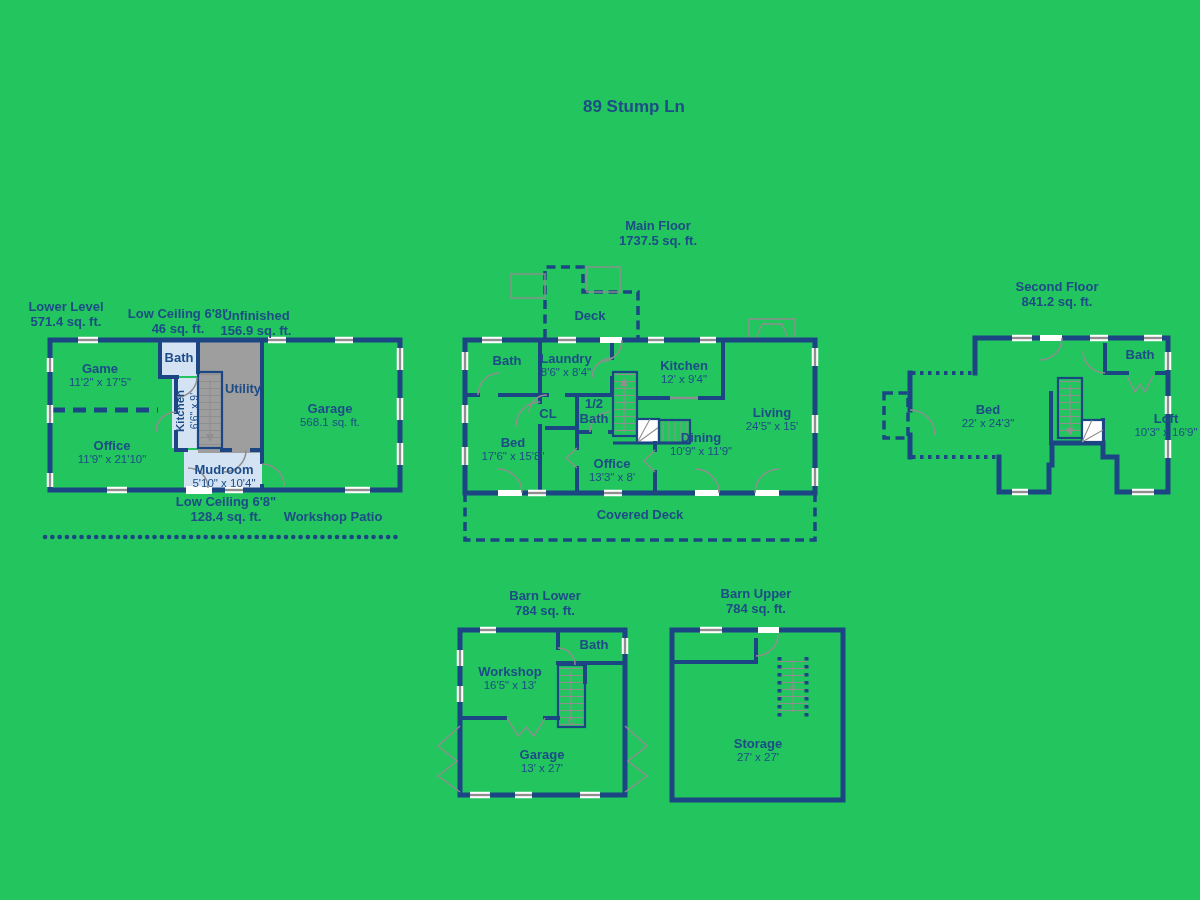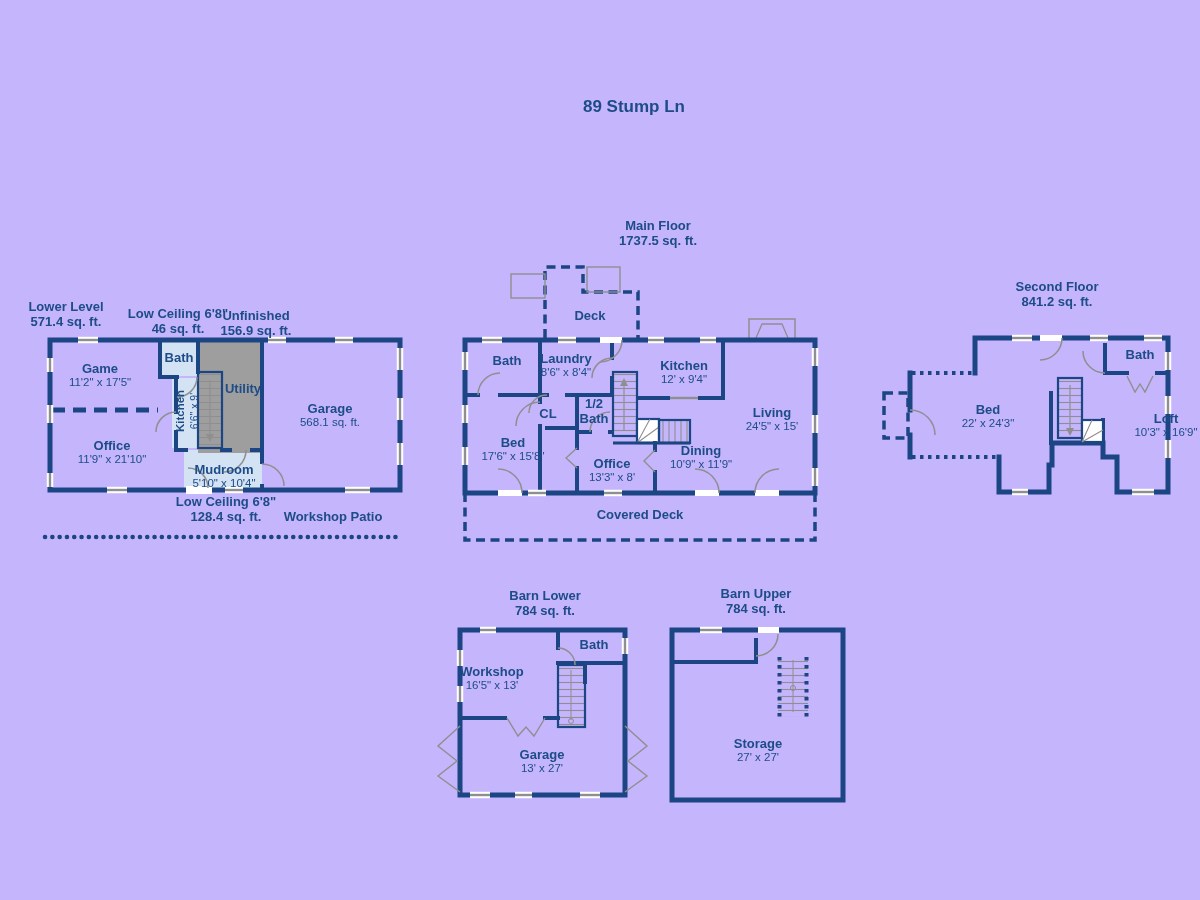--- a/index.html
+++ b/index.html
@@ -1,16 +1,16 @@
 <!DOCTYPE html>
 <html><head>
 <meta charset="utf-8">
 <style>
   html,body{margin:0;padding:0;background:#fff;}
-  .canvas{position:relative;width:1200px;height:900px;background:#c4b5fd;
+  .canvas{position:relative;width:1200px;height:900px;background:#22c55e;
           font-family:"Liberation Sans",sans-serif;overflow:hidden;}
   .canvas svg{position:absolute;left:0;top:0;}
   .lbl{position:absolute;transform:translate(-50%,-50%);text-align:center;
        color:#1d4c87;white-space:nowrap;line-height:1.18;}
   .nm{font-weight:700;font-size:13px;}
   .dm{font-size:11.5px;}
   .ttl{font-weight:700;font-size:17px;}
   .vert{transform:translate(-50%,-50%) rotate(-90deg);}
   .vert .nm{font-size:11.5px;}
   .vert .dm{font-size:10.5px;}
@@ -350,21 +350,21 @@
   <div class="nm">Bath</div>
 </div>
 <div class="lbl" style="left:513px;top:449px">
   <div class="nm">Bed</div>
   <div class="dm">17'6" x 15'8"</div>
 </div>
 <div class="lbl" style="left:612px;top:470px">
   <div class="nm">Office</div>
   <div class="dm">13'3" x 8'</div>
 </div>
-<div class="lbl" style="left:701px;top:457px">
+<div class="lbl" style="left:701px;top:444px">
   <div class="nm">Dining</div>
   <div class="dm">10'9" x 11'9"</div>
 </div>
 <div class="lbl" style="left:772px;top:419px">
   <div class="nm">Living</div>
   <div class="dm">24'5" x 15'</div>
 </div>
 <div class="lbl" style="left:640px;top:515px">
   <div class="nm">Covered Deck</div>
 </div>
@@ -385,21 +385,21 @@
   <div class="dm">10'3" x 16'9"</div>
 </div>
 
 <div class="lbl" style="left:545px;top:603px">
   <div class="nm">Barn Lower</div>
   <div class="nm">784 sq. ft.</div>
 </div>
 <div class="lbl" style="left:594px;top:645px">
   <div class="nm">Bath</div>
 </div>
-<div class="lbl" style="left:492px;top:678px">
+<div class="lbl" style="left:510px;top:678px">
   <div class="nm">Workshop</div>
   <div class="dm">16'5" x 13'</div>
 </div>
 <div class="lbl" style="left:542px;top:761px">
   <div class="nm">Garage</div>
   <div class="dm">13' x 27'</div>
 </div>
 
 <div class="lbl" style="left:756px;top:601px">
   <div class="nm">Barn Upper</div>

